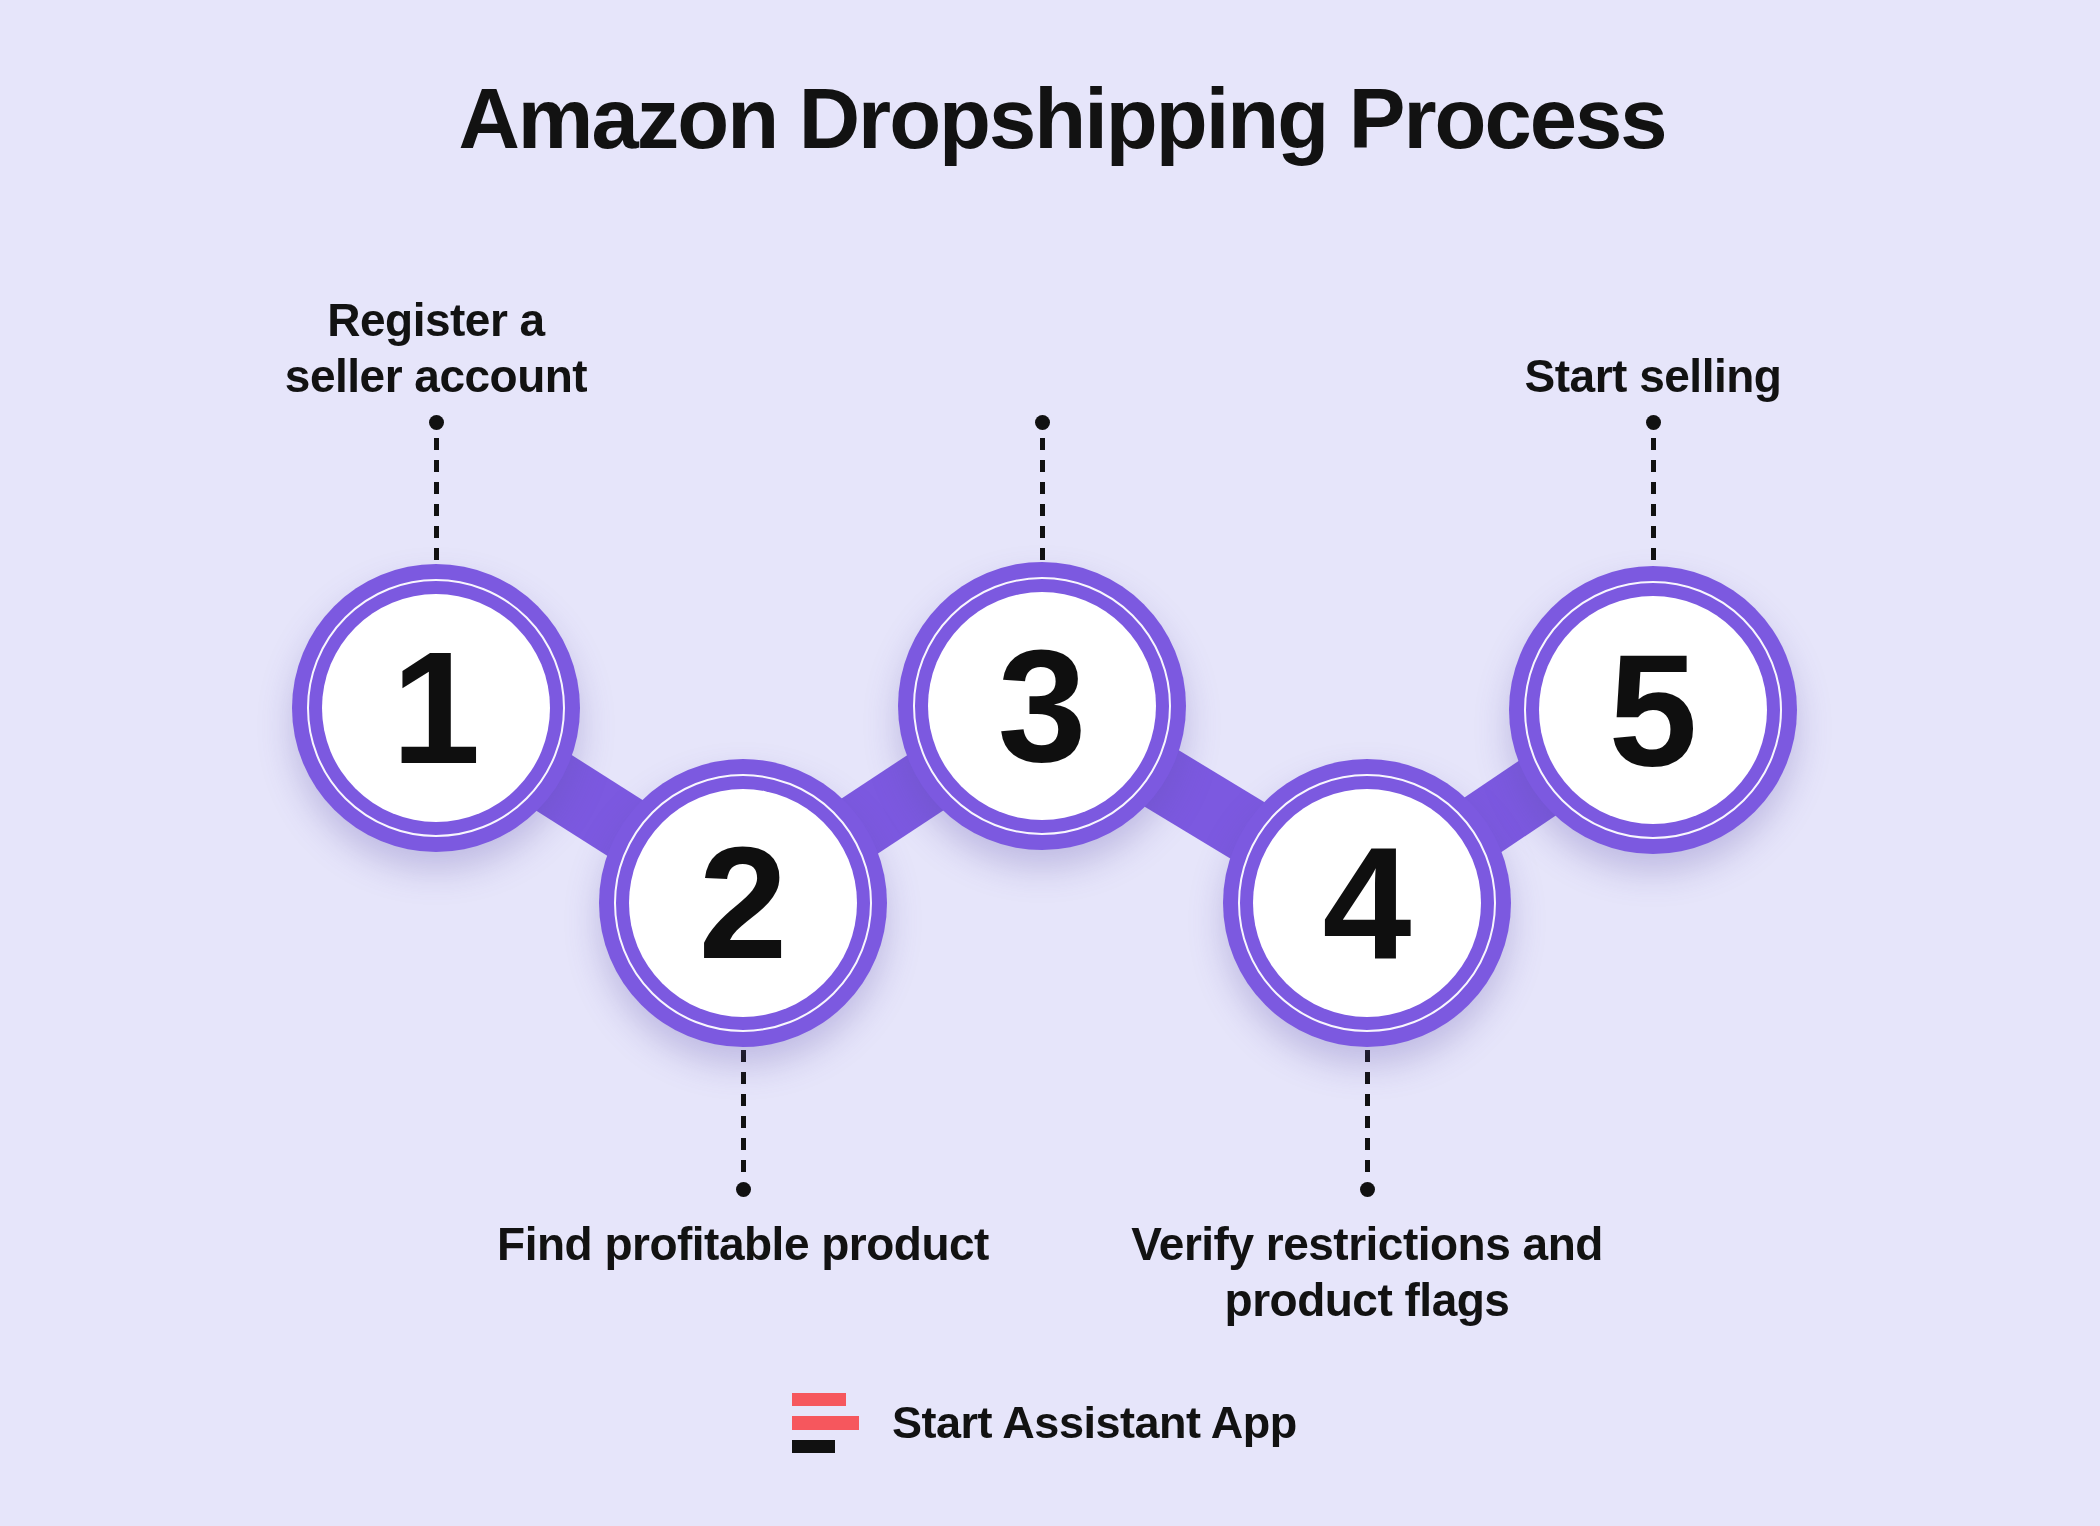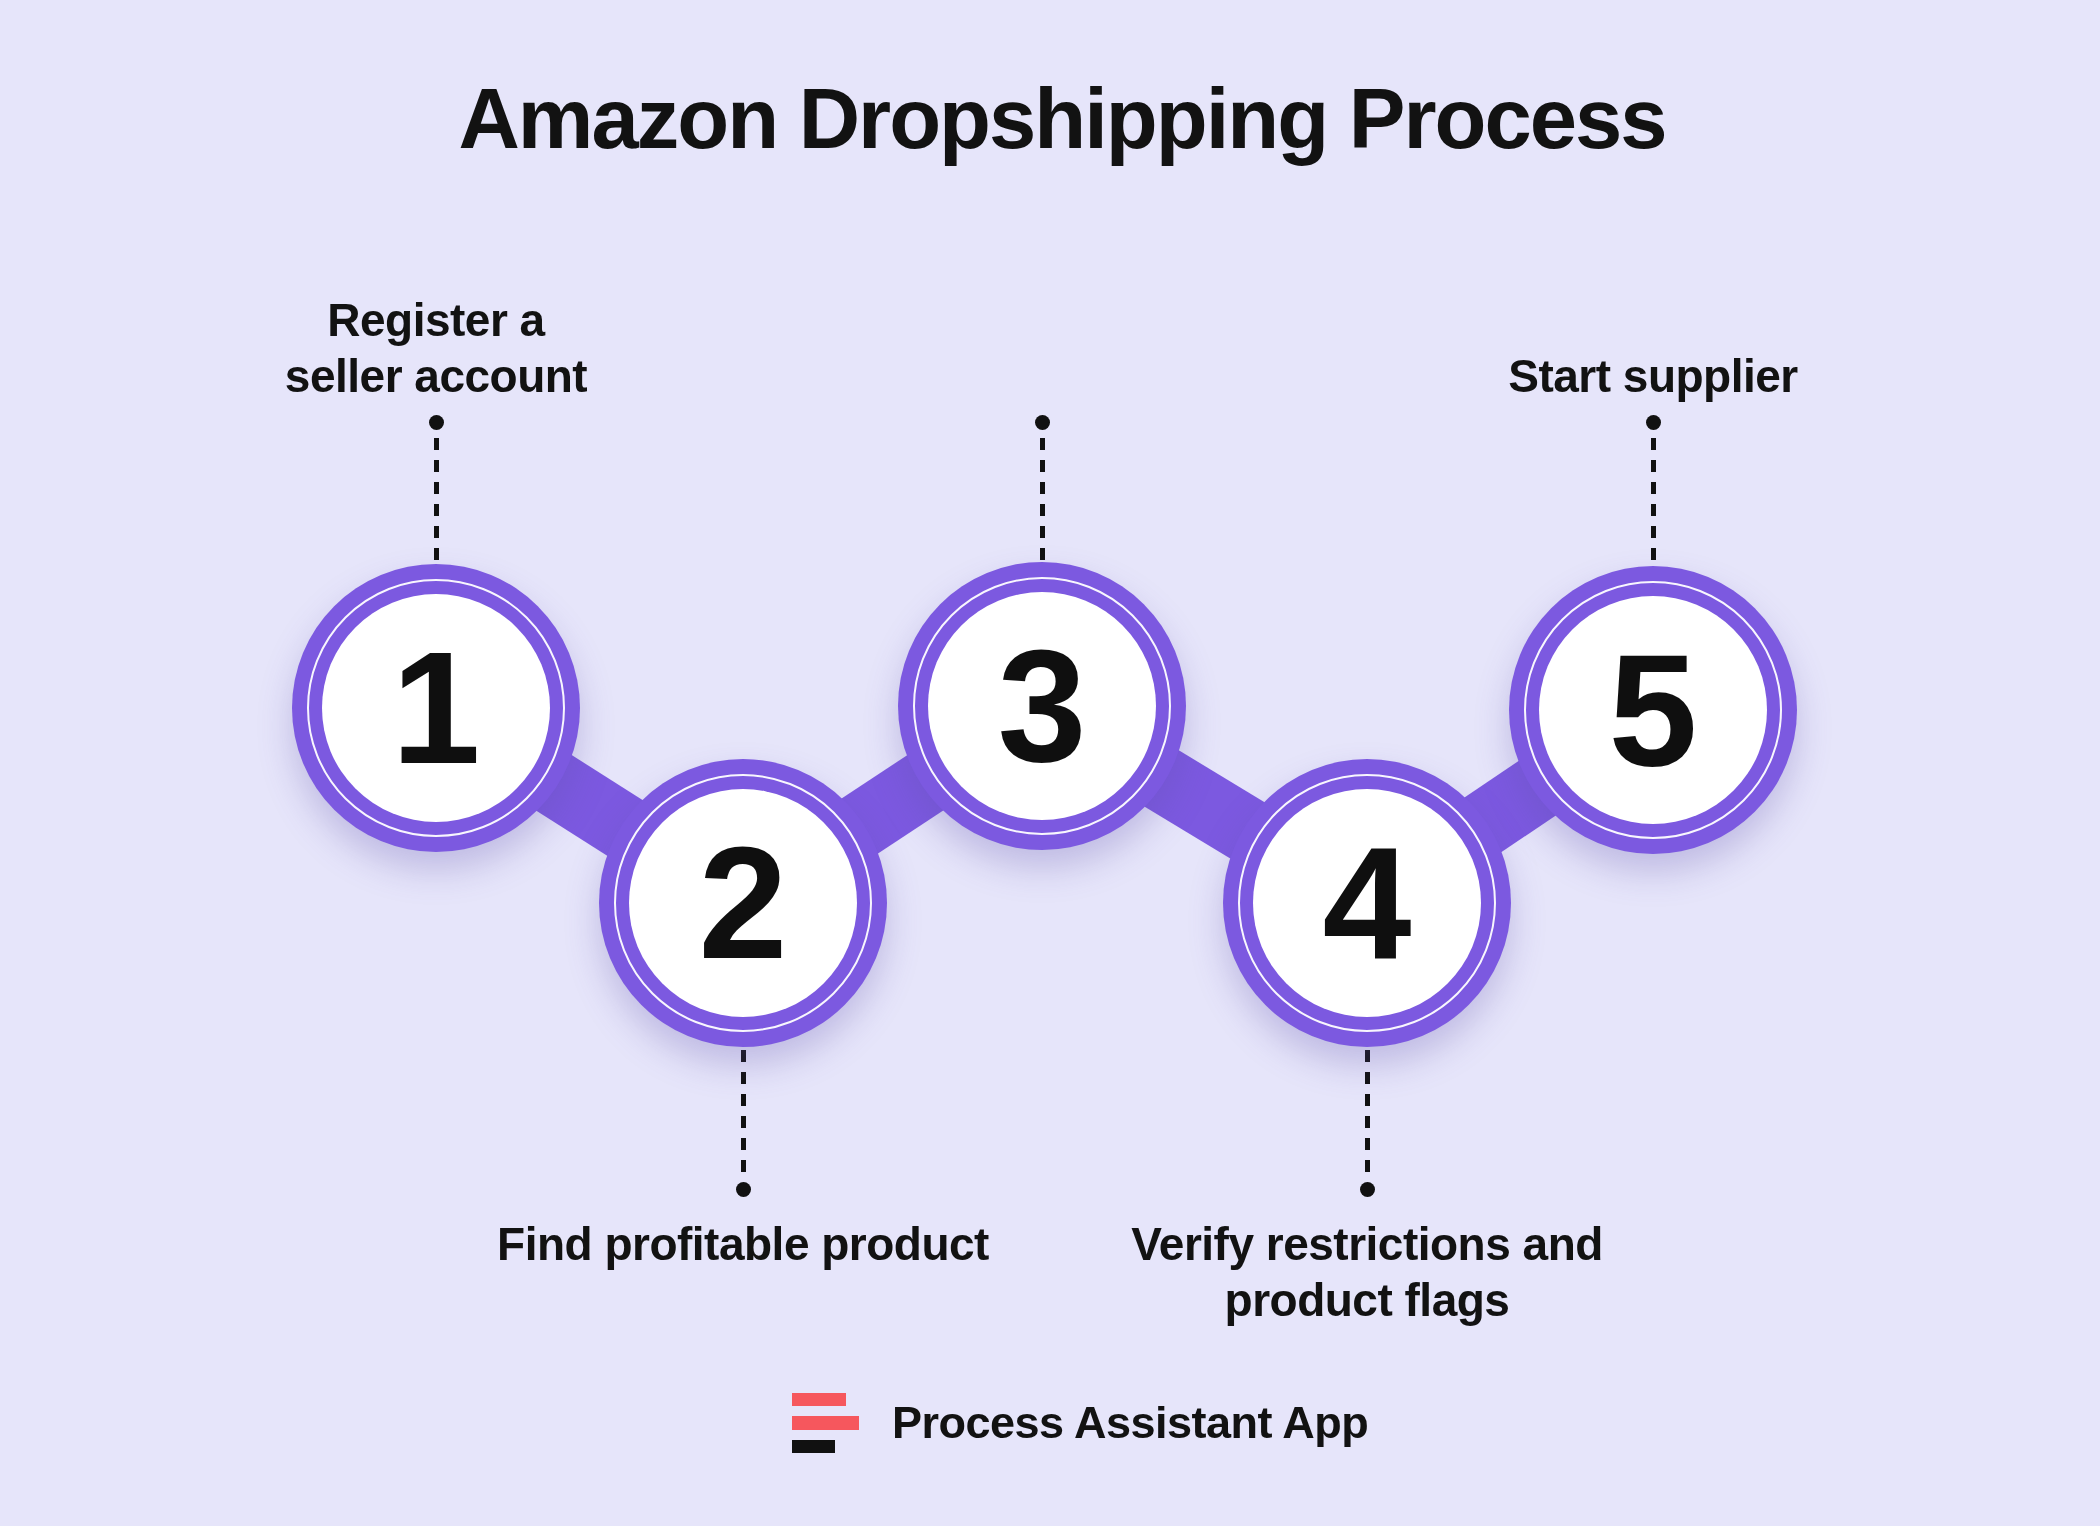--- a/index.html
+++ b/index.html
@@ -174,32 +174,32 @@
     <div class="ring"></div>
     <div class="disc">
       <span class="num">4</span>
     </div>
   </div>
   <div class="leader" style="left:1365px; top:1050px; height:126px;"></div>
   <div class="leader-dot" style="left:1360px; top:1182px;"></div>
   <div class="step-label" style="left:1367px; top:1216px;">Verify restrictions and
 product flags</div>
 
-  <div class="step-label" style="left:1653px; top:348px;">Start supplier</div>
+  <div class="step-label" style="left:1653px; top:348px;">Start selling</div>
   <div class="leader-dot" style="left:1646px; top:415px;"></div>
   <div class="leader" style="left:1651px; top:438px; height:126px;"></div>
   <div class="node" style="left:1509px; top:566px;">
     <div class="ring"></div>
     <div class="disc">
       <span class="num">5</span>
     </div>
   </div>
 
   <div class="logo">
     <div class="logo-bars">
       <div class="bar1"></div>
       <div class="bar2"></div>
       <div class="bar3"></div>
     </div>
-    <span class="logo-text">Process Assistant App</span>
+    <span class="logo-text">Start Assistant App</span>
   </div>
 
 </div>
 
 </body></html>

